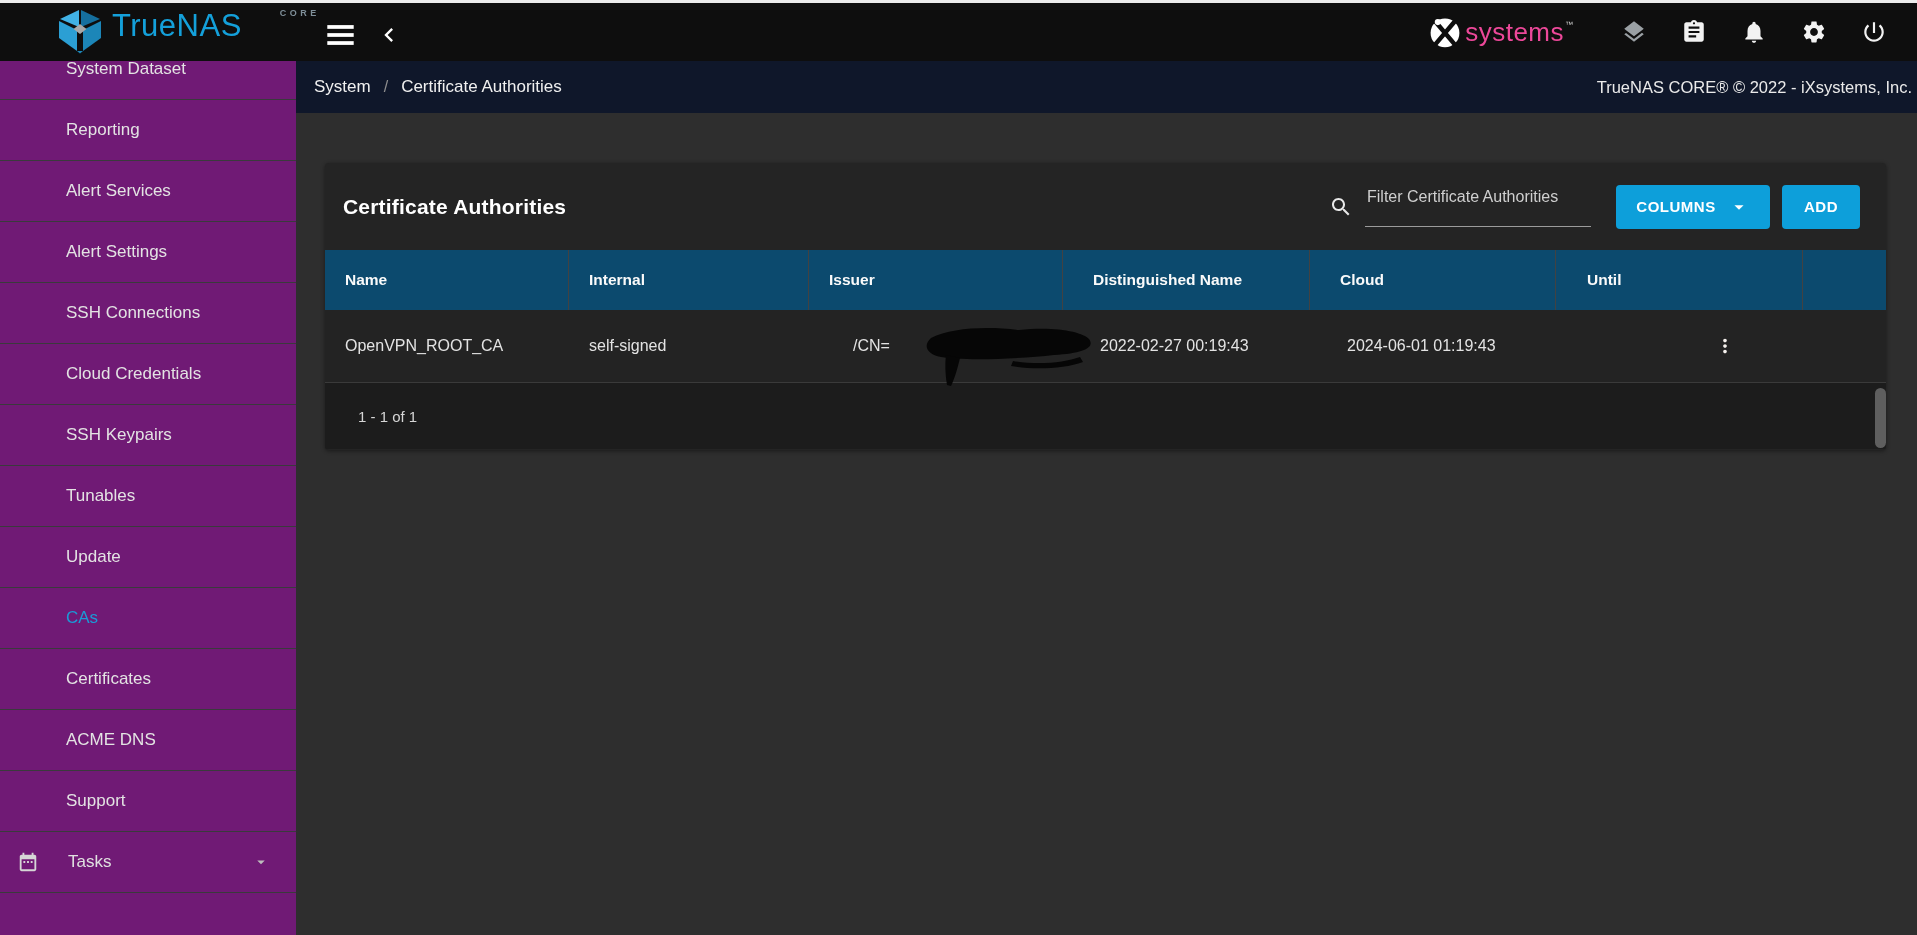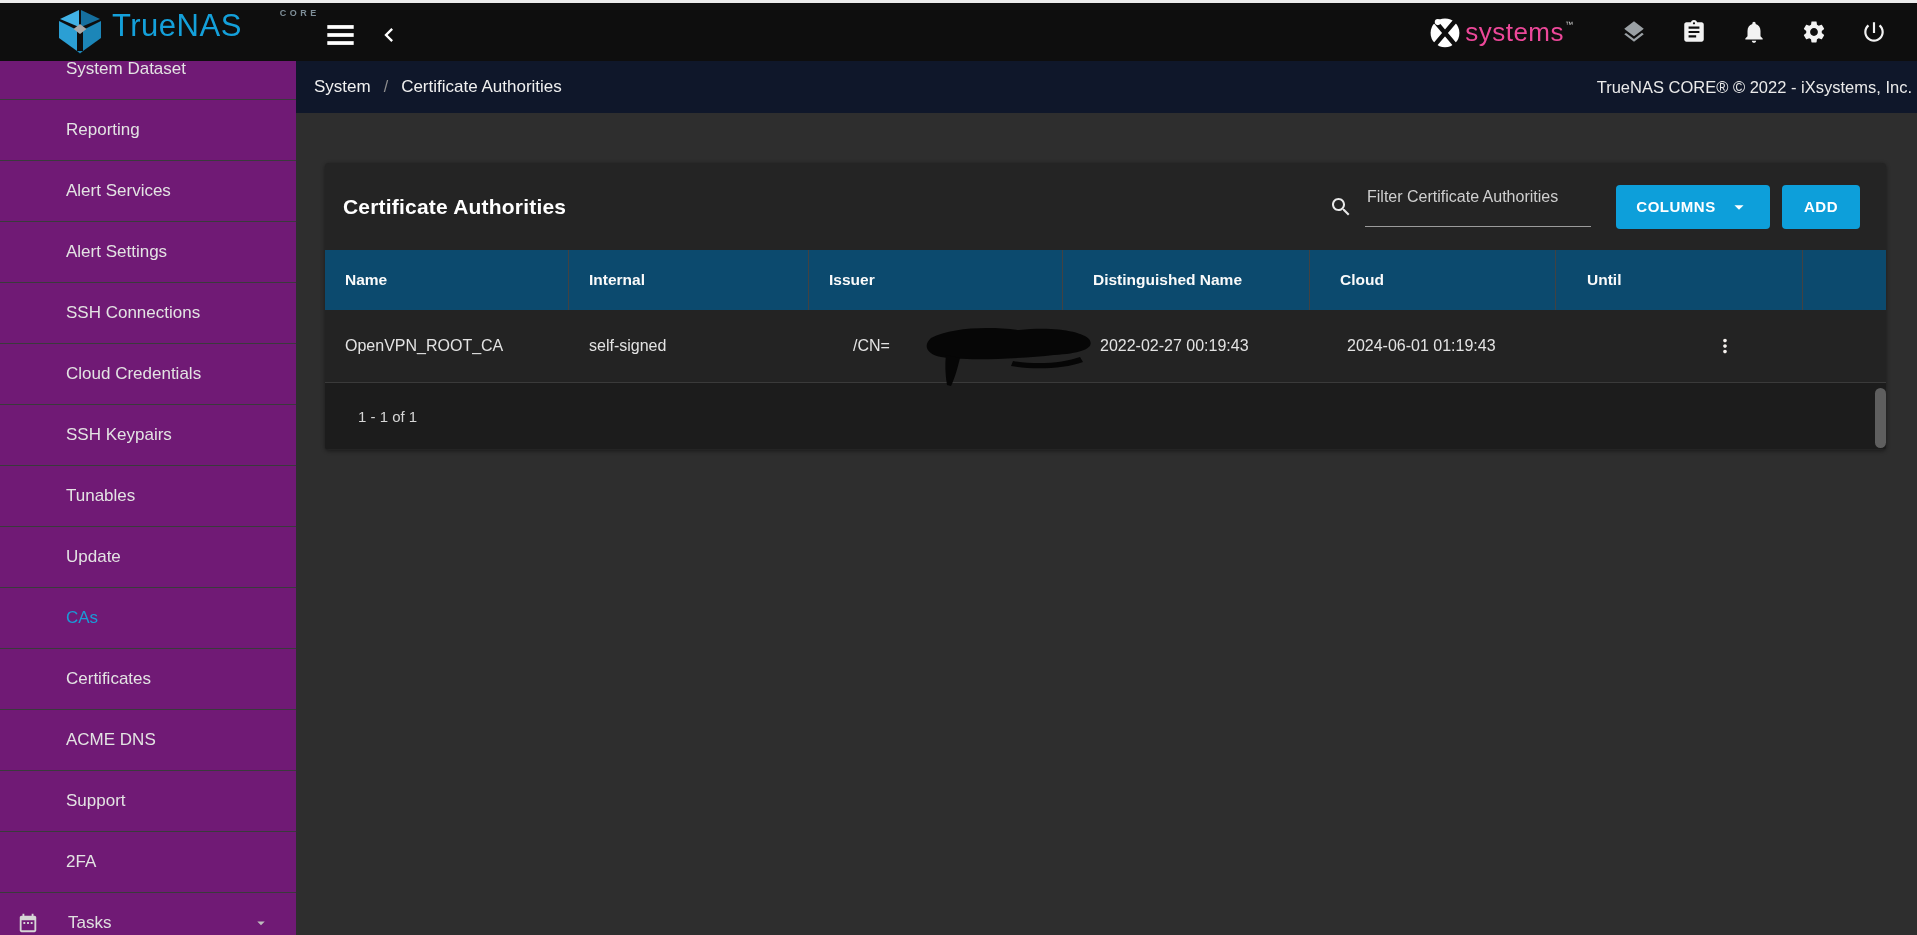--- a/index.html
+++ b/index.html
@@ -194,23 +194,20 @@
           <span>CAs</span>
         </li>
       <li>
           <span>Certificates</span>
         </li>
       <li>
           <span>ACME DNS</span>
         </li>
       <li>
           <span>Support</span>
-        </li>
-      <li>
-          <span>2FA</span>
         </li>
       <li class="tasks">
         <svg class="cal" viewBox="0 0 24 24">
           <path d="M9 11H7v2h2v-2zm4 0h-2v2h2v-2zm4 0h-2v2h2v-2zm2-7h-1V2h-2v2H8V2H6v2H5c-1.11 0-1.99.9-1.99 2L3 20c0 1.1.89 2 2 2h14c1.1 0 2-.9 2-2V6c0-1.1-.9-2-2-2zm0 16H5V9h14v11z"></path>
         </svg>
         <span>Tasks</span>
         <svg class="caret" viewBox="0 0 24 24">
           <path d="M7 10l5 5 5-5z"></path>
         </svg>
       </li>

